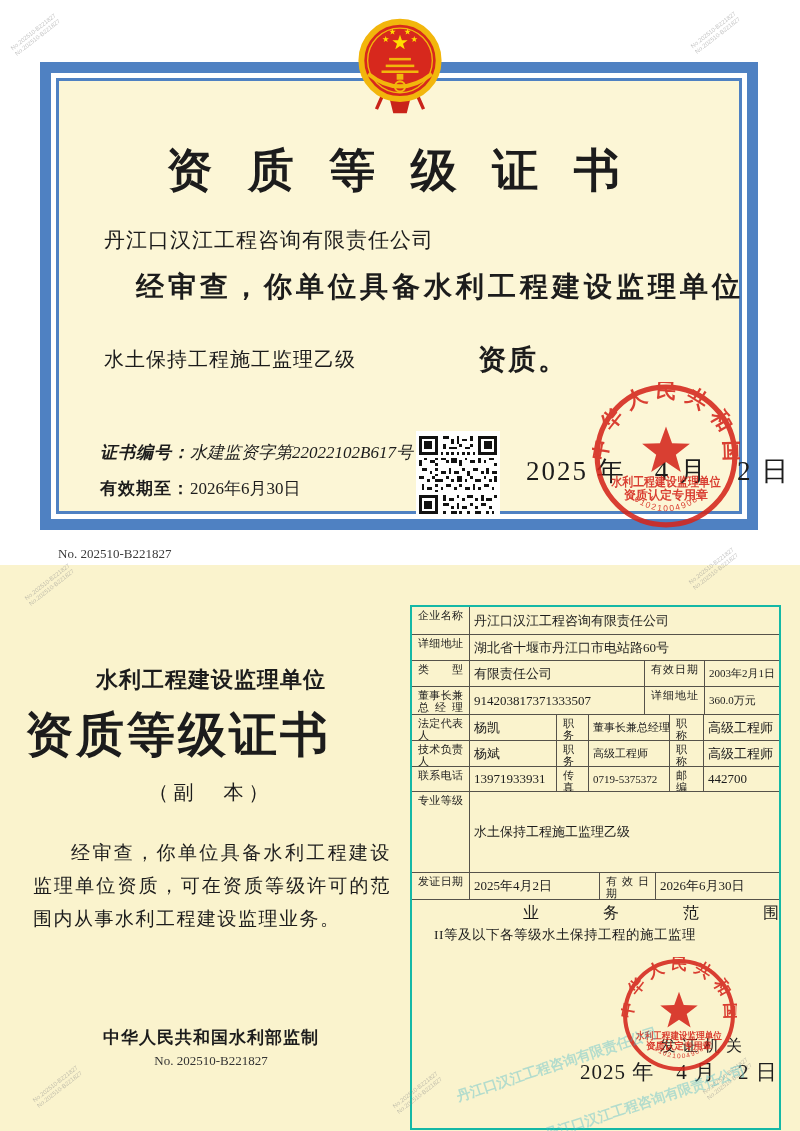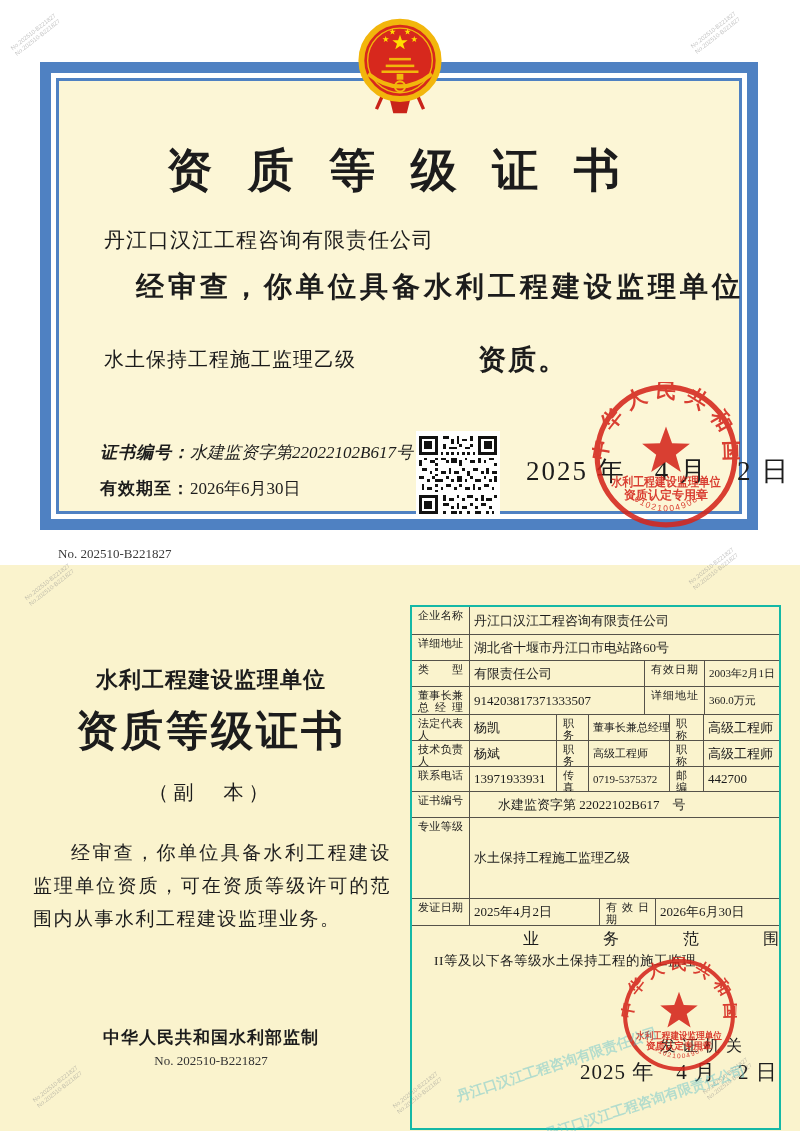--- a/index.html
+++ b/index.html
@@ -27,21 +27,21 @@
 
   
   .seal{position:absolute;opacity:.88;z-index:5;}
   .seal-top{left:592px;top:382px;width:148px;height:148px;}
   .seal-bottom{left:621px;top:957px;width:116px;height:116px;}
 
   
   .bottom-bg{position:absolute;left:0;top:565px;width:800px;height:566px;background:#faf3cd;}
   .left-col{position:absolute;left:25px;top:565px;width:372px;}
   .lc-unit{position:absolute;left:0;top:100px;width:100%;text-align:center;font-size:22px;font-weight:bold;letter-spacing:1px;}
-  .lc-title{position:absolute;left:0;top:138px;width:100%;text-align:center;font-size:42px;font-weight:bold;letter-spacing:3px;}
+  .lc-title{position:absolute;left:0;top:138px;width:100%;text-align:left;font-size:48px;font-weight:bold;letter-spacing:3px;}
   .lc-copy{position:absolute;left:0;top:214px;width:100%;text-align:center;font-size:20px;letter-spacing:5px;}
   .lc-para{position:absolute;left:8px;top:271px;width:358px;font-size:19px;line-height:33px;
     letter-spacing:1.5px;text-indent:2em;text-align:justify;}
   .lc-issuer{position:absolute;left:0;top:461px;width:100%;text-align:center;font-size:17px;font-weight:bold;letter-spacing:1px;}
   .lc-serial{position:absolute;left:0;top:488px;width:100%;text-align:center;font-size:13px;color:#333;}
 
   
   .info-table{position:absolute;left:410px;top:605px;width:371px;height:525px;
     border:2px solid #14b8a6;box-sizing:border-box;font-size:13px;}
   .trow{display:flex;border-bottom:1px solid #55524a;box-sizing:border-box;}
@@ -235,26 +235,20 @@
       <div class="tcell rt lblc" style="width:32px">
           <span class="jt lbl-mid">传真</span>
         </div>
       <div class="tcell rt valc small-val" style="width:81px">0719-5375372</div>
       <div class="tcell rt lblc" style="width:34px">
           <span class="jt lbl-mid">邮编</span>
         </div>
       <div class="tcell valc" style="flex:1">442700</div>
     </div>
 
-    <div class="trow h26">
-      <div class="tcell rt w-lbl lblc">
-          <span class="jt lbl-mid">证书编号</span>
-        </div>
-      <div class="tcell valc" style="flex:1;padding-left:28px">水建监资字第 22022102B617　号</div>
-    </div>
 
     <div class="trow h81">
       <div class="tcell rt w-lbl lblc">
           <span class="jt lbl-mid">专业等级</span>
         </div>
       <div class="tcell valc" style="flex:1">水土保持工程施工监理乙级</div>
     </div>
 
     <div class="trow h27">
       <div class="tcell rt w-lbl lblc">

